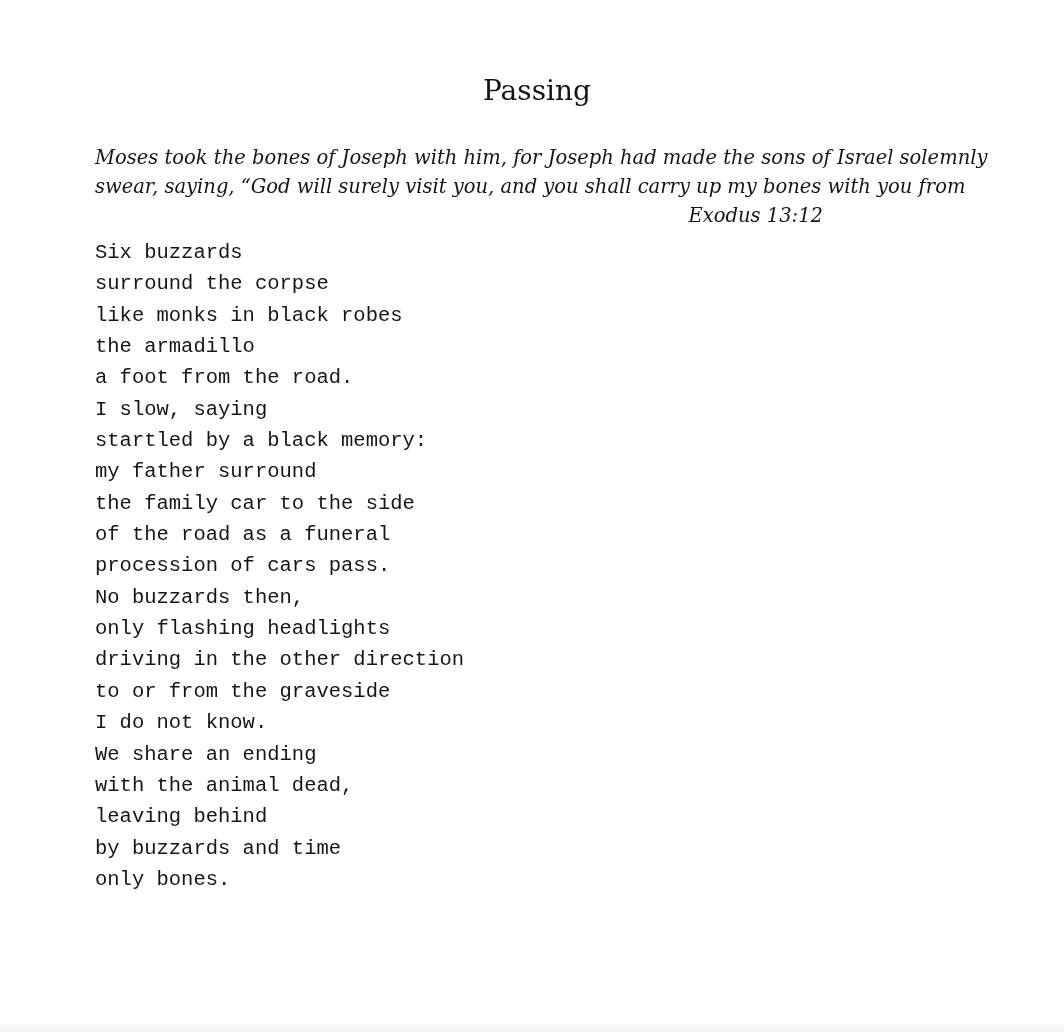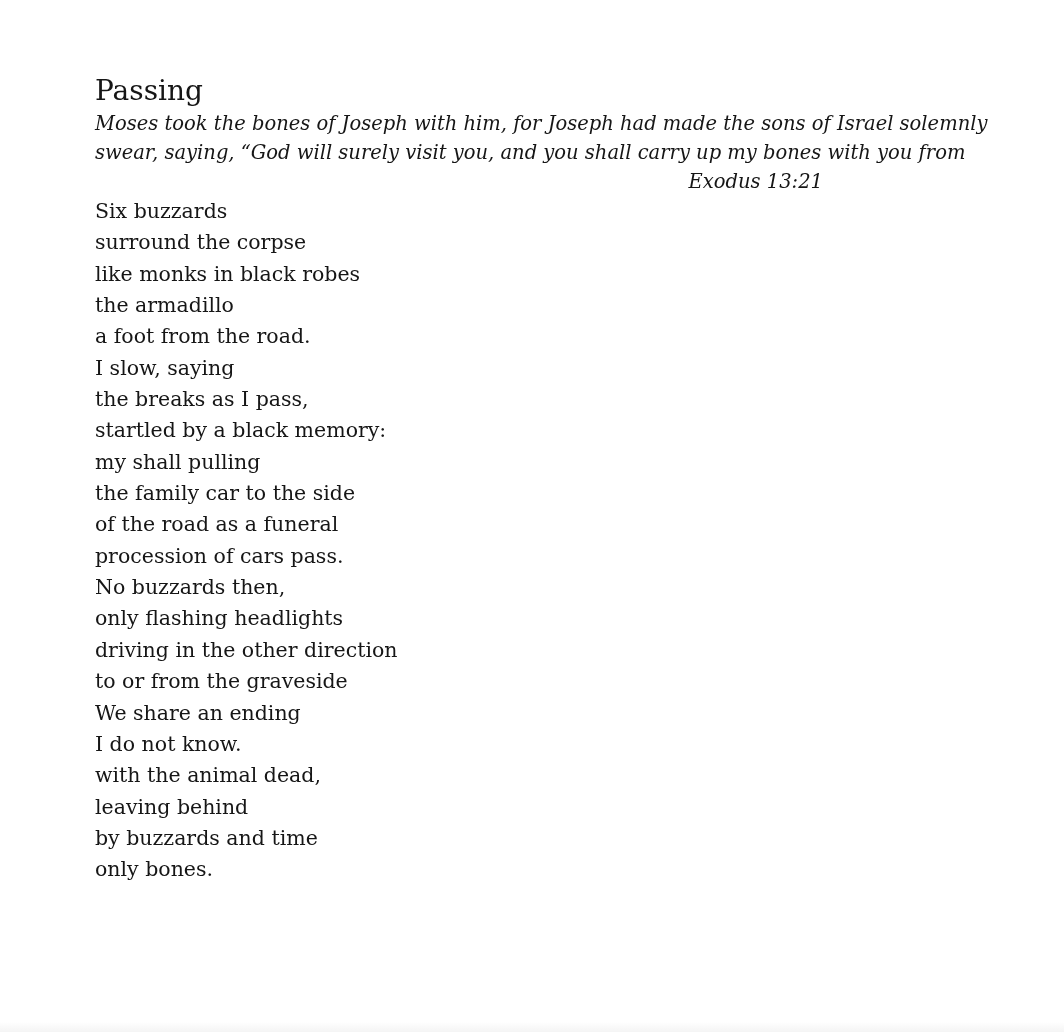--- a/index.html
+++ b/index.html
@@ -19,39 +19,43 @@
     position: absolute;
     left: 95px;
     top: 0;
     width: 884px;
   }
   .doc-title {
     margin: 73px 0 0 0;
     font-size: 28px;
     line-height: 36px;
     font-weight: 400;
+    text-align: center;
   }
   .epigraph {
+    margin-top: 34px;
     font-style: italic;
     font-size: 19.5px;
     line-height: 29px;
   }
   .epigraph-line {
     white-space: nowrap;
   }
   .epigraph-attribution {
     font-style: italic;
     font-size: 19.5px;
     line-height: 29px;
     text-align: right;
     padding-right: 156px;
   }
   .poem {
+    margin-top: 7px;
     font-size: 20.5px;
     line-height: 31.35px;
+    font-family: Liberation Mono, monospace;
   }
   .poem-line {
     white-space: nowrap;
   }
   .page-bottom-edge {
     position: absolute;
     left: 0;
     top: 1022px;
     width: 1064px;
     height: 10px;
@@ -61,42 +65,41 @@
 </head>
 <body style="--text: #161616; --bg: #ffffff; --edge: #f7f7f7;">
 
 <div class="doc">
 
   <h1 class="doc-title">Passing</h1>
 
   <div class="epigraph">
     <div class="epigraph-line">Moses took the bones of Joseph with him, for Joseph had made the sons of Israel solemnly</div>
     <div class="epigraph-line">swear, saying, “God will surely visit you, and you shall carry up my bones with you from</div>
-    <div class="epigraph-attribution">Exodus 13:21</div>
+    <div class="epigraph-attribution">Exodus 13:12</div>
   </div>
 
   <div class="poem">
     <div class="poem-line">Six buzzards</div>
     <div class="poem-line">surround the corpse</div>
     <div class="poem-line">like monks in black robes</div>
     <div class="poem-line">the armadillo</div>
     <div class="poem-line">a foot from the road.</div>
     <div class="poem-line">I slow, saying</div>
-    <div class="poem-line">the breaks as I pass,</div>
     <div class="poem-line">startled by a black memory:</div>
-    <div class="poem-line">my shall pulling</div>
+    <div class="poem-line">my father surround</div>
     <div class="poem-line">the family car to the side</div>
     <div class="poem-line">of the road as a funeral</div>
     <div class="poem-line">procession of cars pass.</div>
     <div class="poem-line">No buzzards then,</div>
     <div class="poem-line">only flashing headlights</div>
     <div class="poem-line">driving in the other direction</div>
     <div class="poem-line">to or from the graveside</div>
+    <div class="poem-line">I do not know.</div>
     <div class="poem-line">We share an ending</div>
-    <div class="poem-line">I do not know.</div>
     <div class="poem-line">with the animal dead,</div>
     <div class="poem-line">leaving behind</div>
     <div class="poem-line">by buzzards and time</div>
     <div class="poem-line">only bones.</div>
   </div>
 
 </div>
 
 <div class="page-bottom-edge"></div>
 

